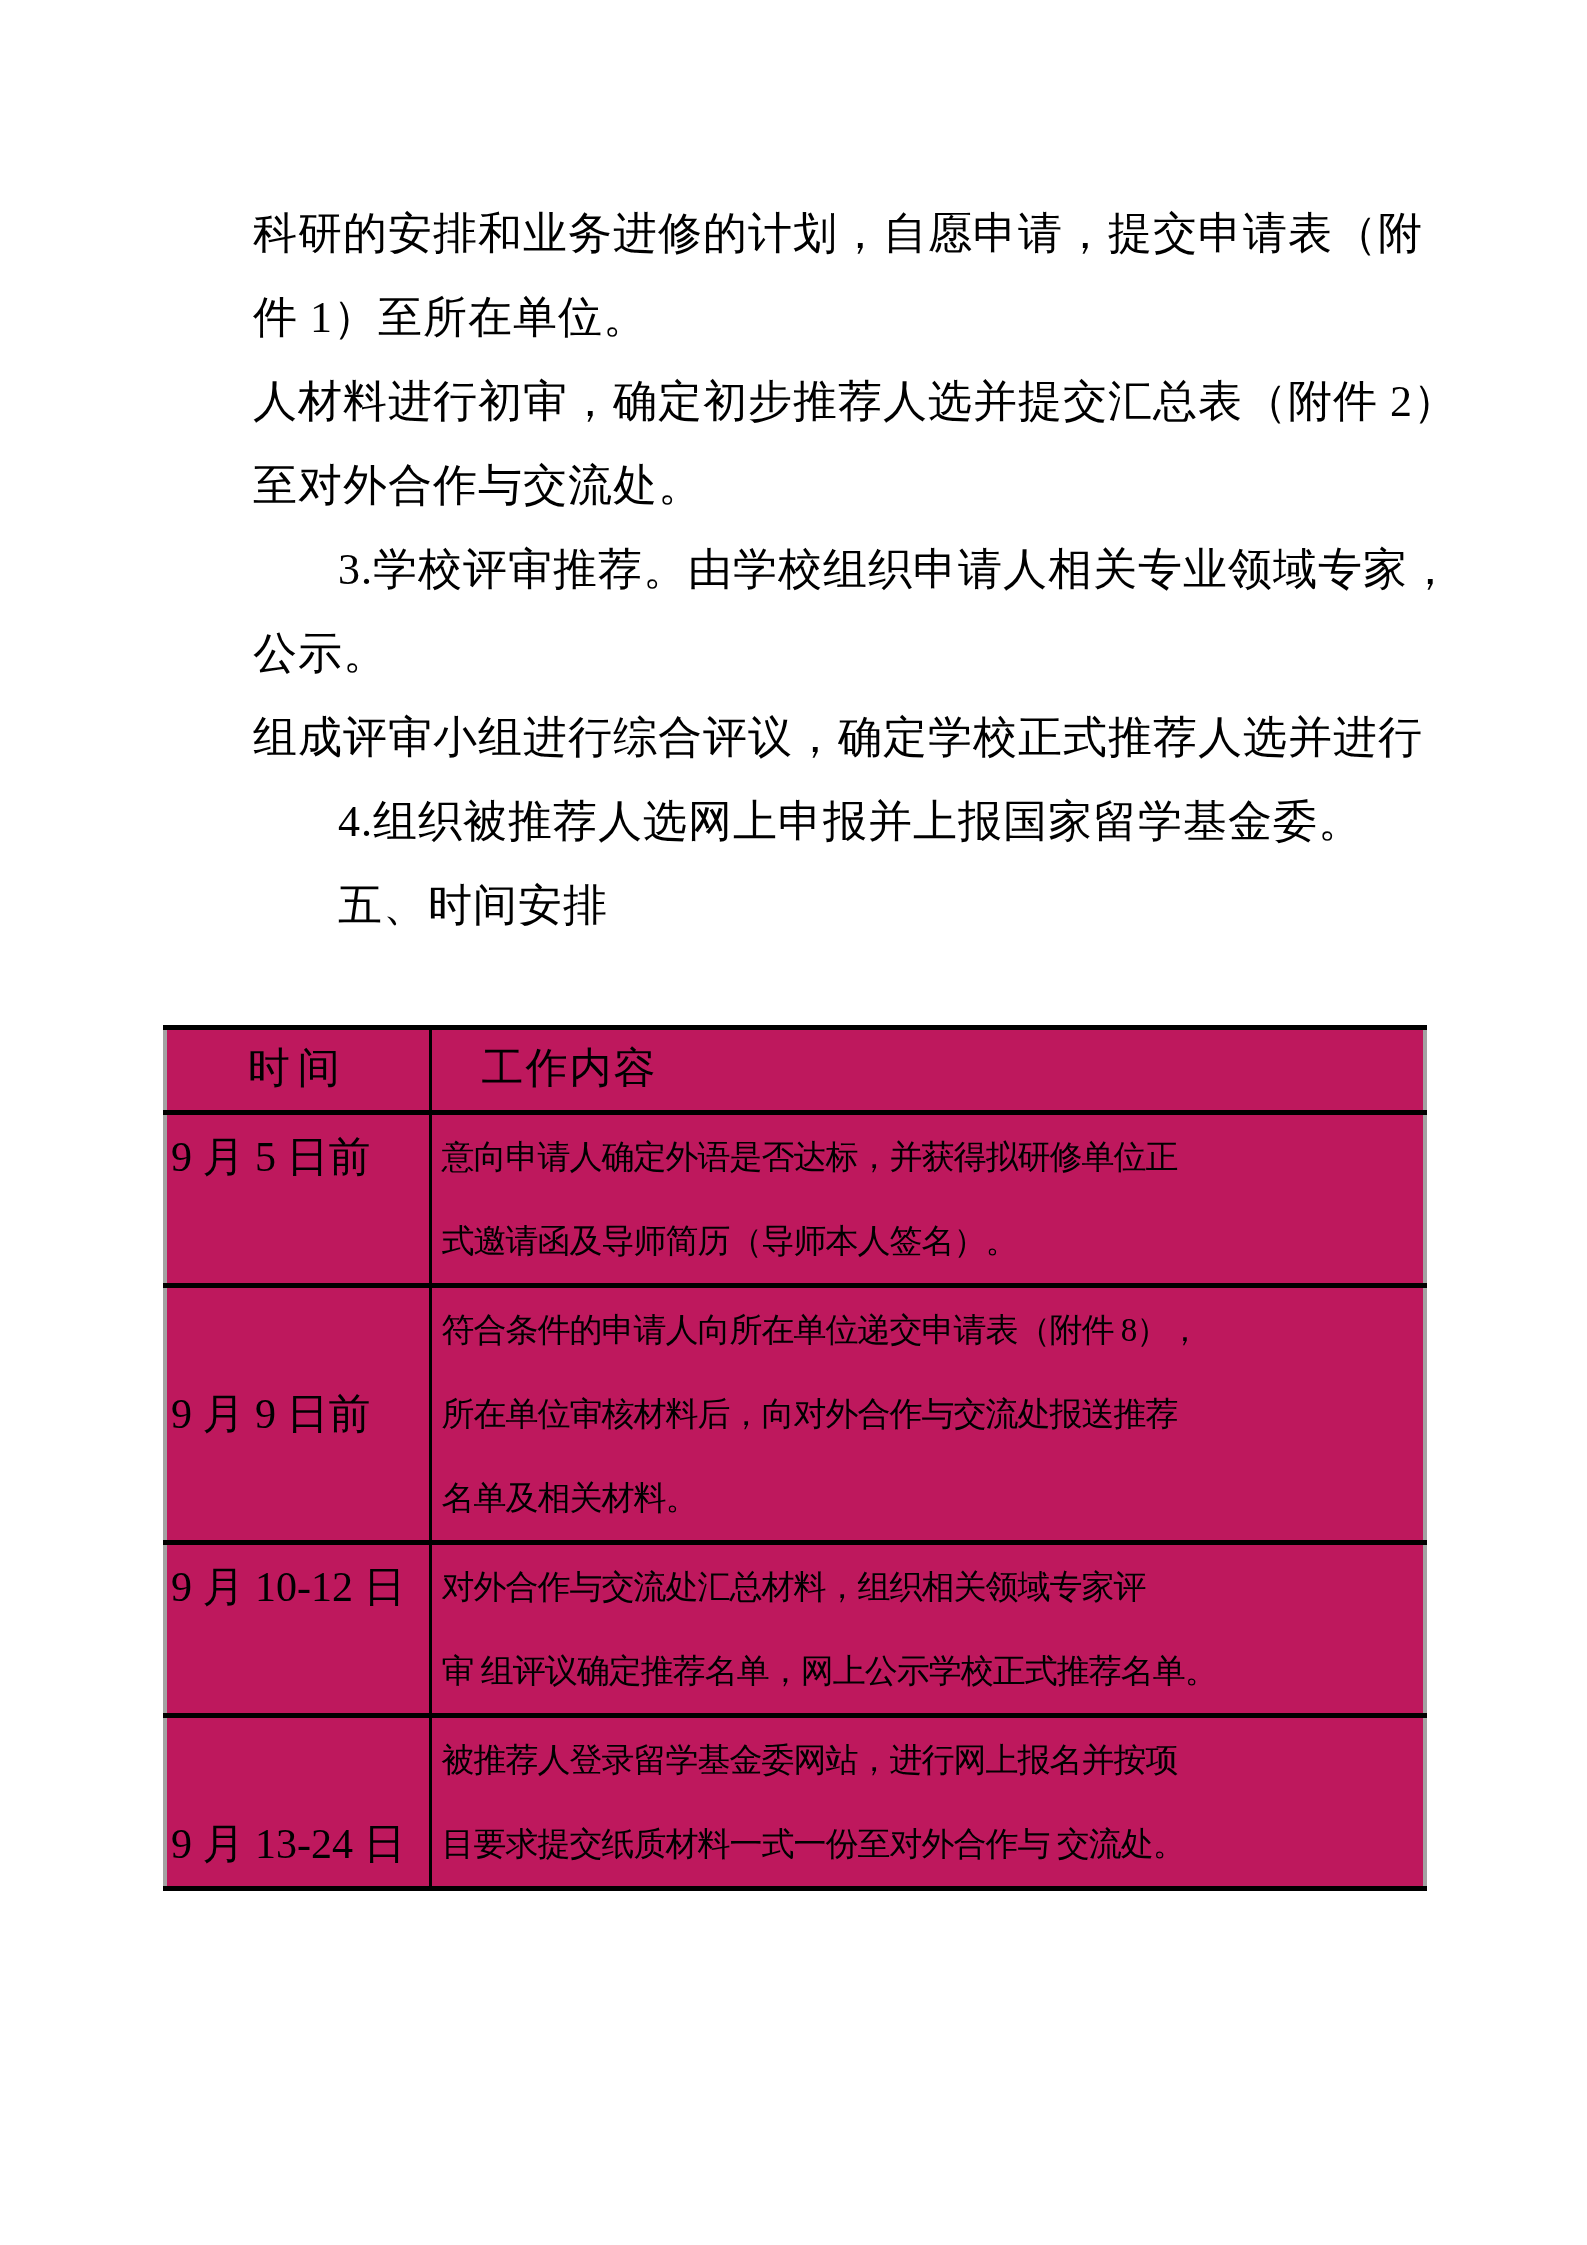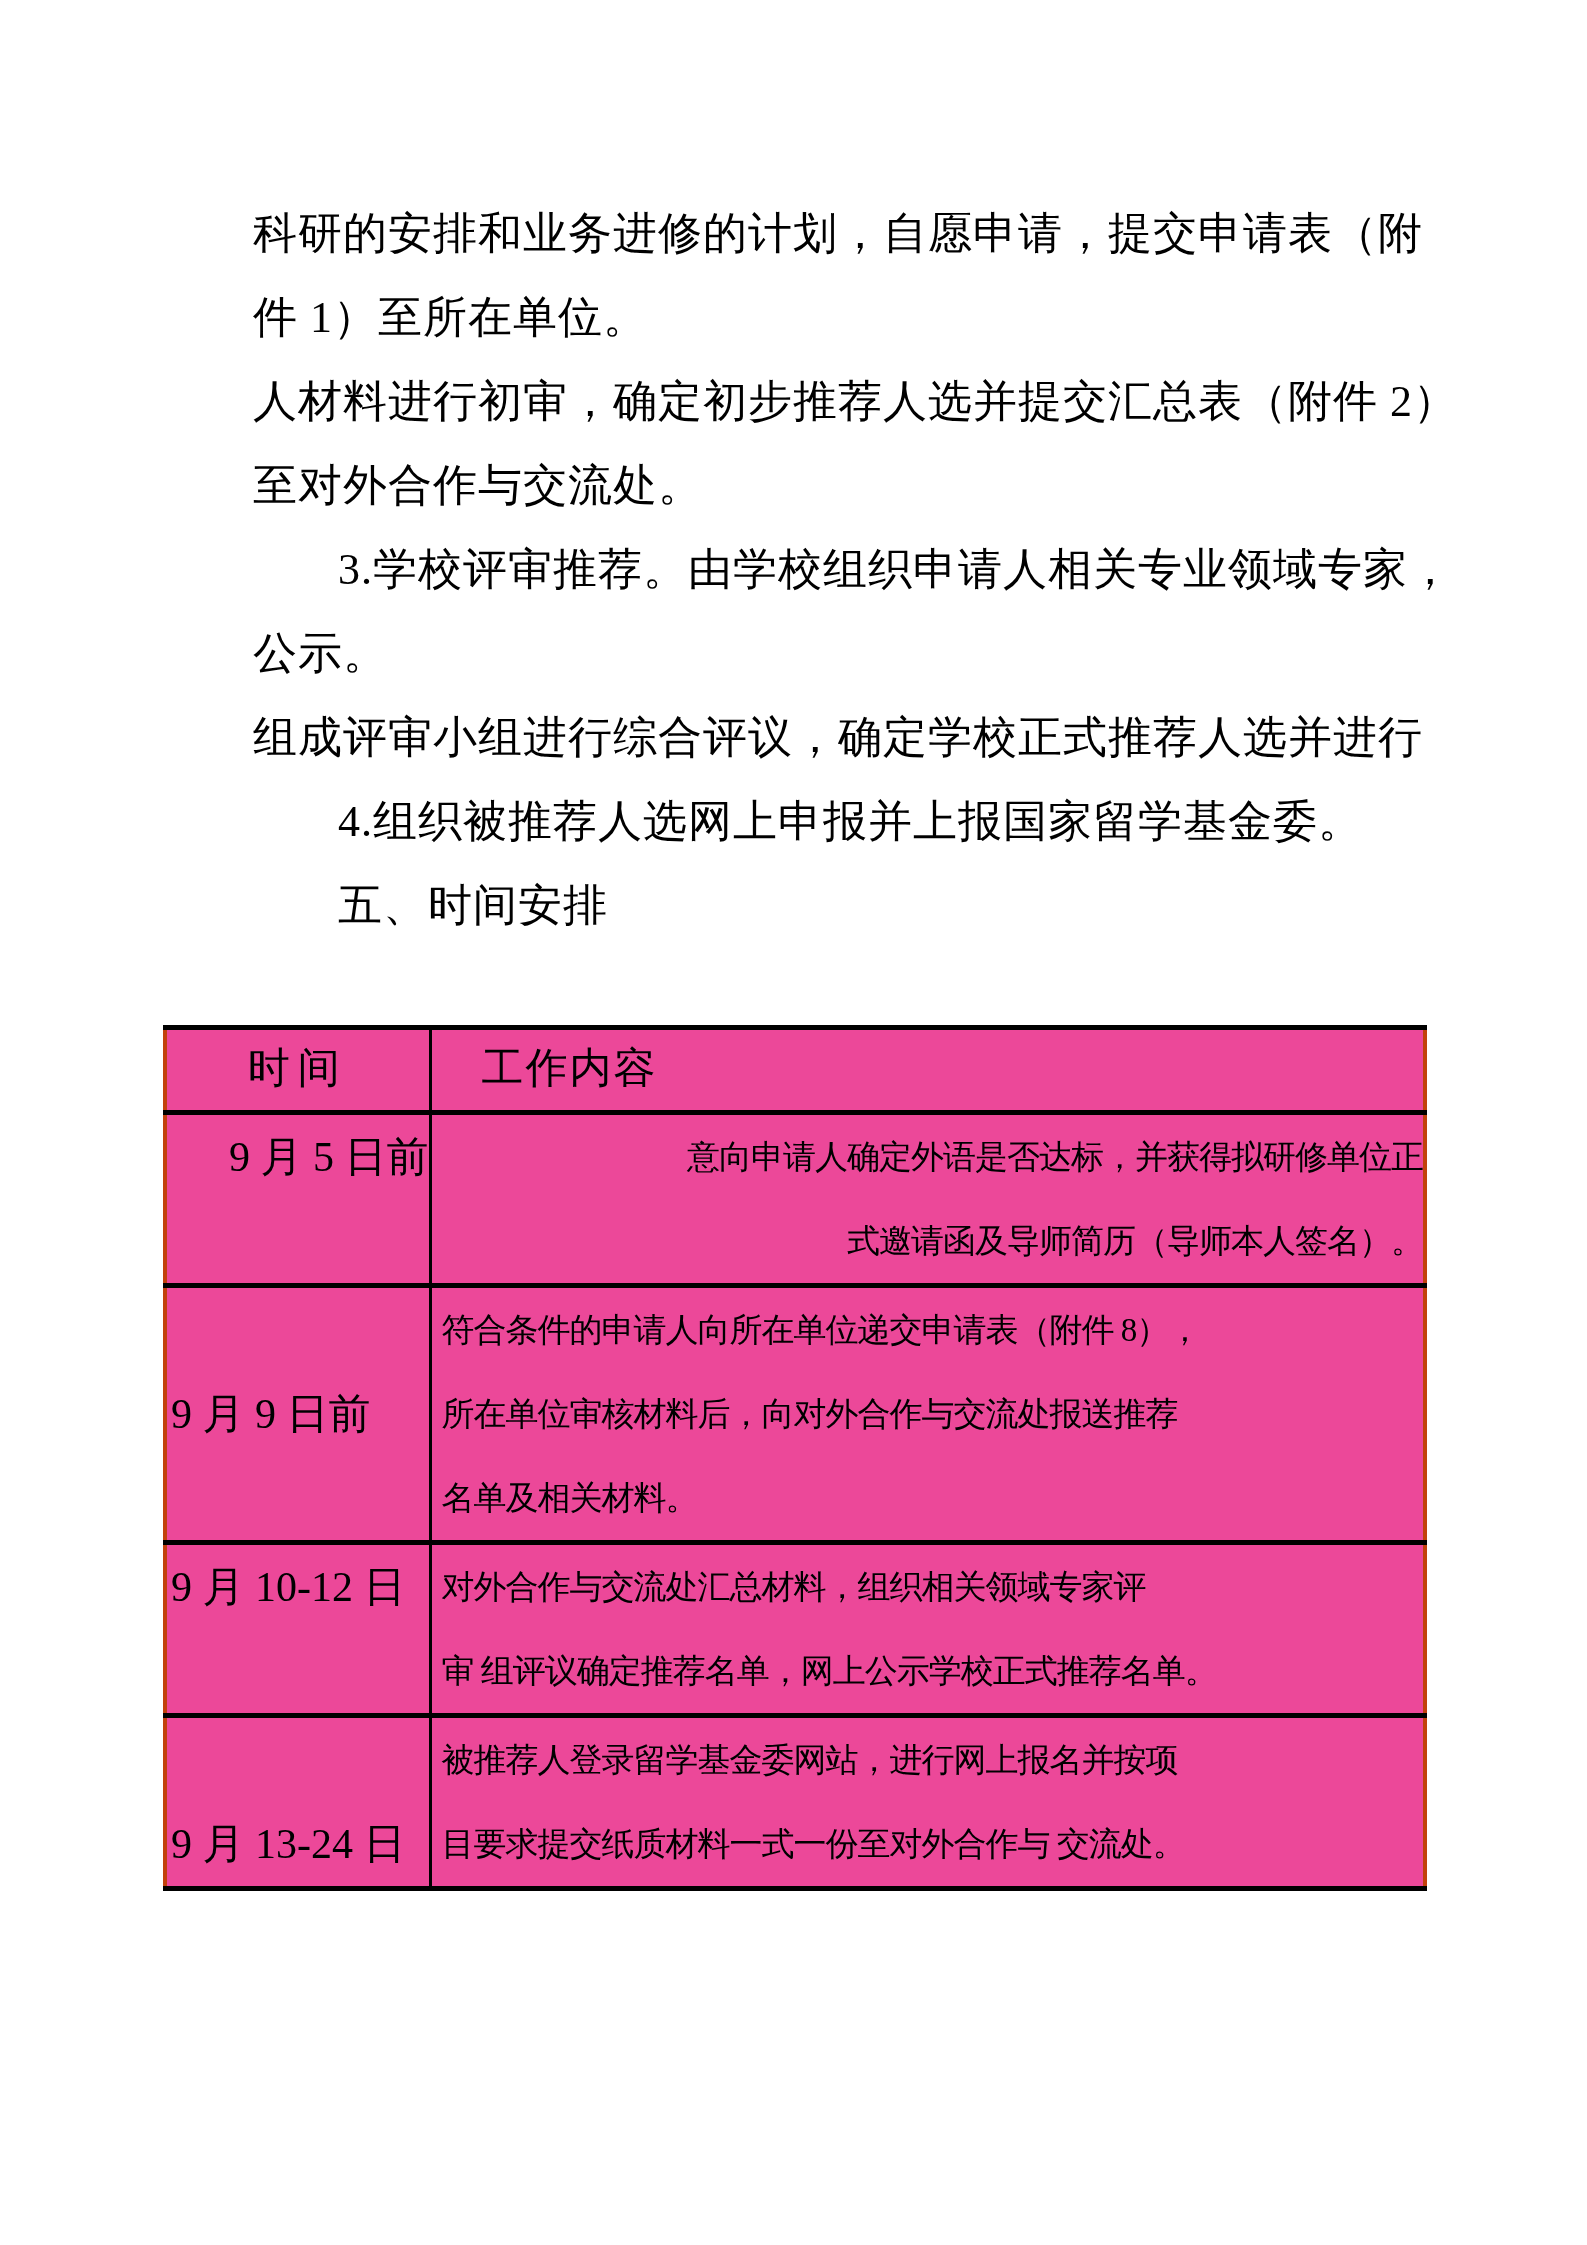--- a/index.html
+++ b/index.html
@@ -29,34 +29,34 @@
   }
   .para-line.indent { padding-left: 325px; }
 
   table.timetable {
     position: absolute;
     left: 163px;
     top: 1025px;
     width: 1264px;
     border-collapse: collapse;
     table-layout: fixed;
-    background: #ec4899;
-    border: 4px solid #c2410c;
+    background: #be185d;
+    border: 4px solid #a3a3a3;
   }
   col.col-time { width: 265px; }
   td {
     border-left: 3px solid #000000;
     border-right: 3px solid #000000;
     border-top: 5px solid #000000;
     border-bottom: 5px solid #000000;
     vertical-align: top;
     overflow: visible;
   }
   tr.h-header  { height: 85px; }
-  tr.h-row1    { height: 168px; text-align: right; }
+  tr.h-row1    { height: 168px; }
   tr.h-row2    { height: 252px; }
   tr.h-row3    { height: 168px; }
   tr.h-row4    { height: 168px; }
 
   .th-time {
     text-align: center;
     font-size: 42px;
     line-height: 76px;
     letter-spacing: 8px;
     white-space: pre;

